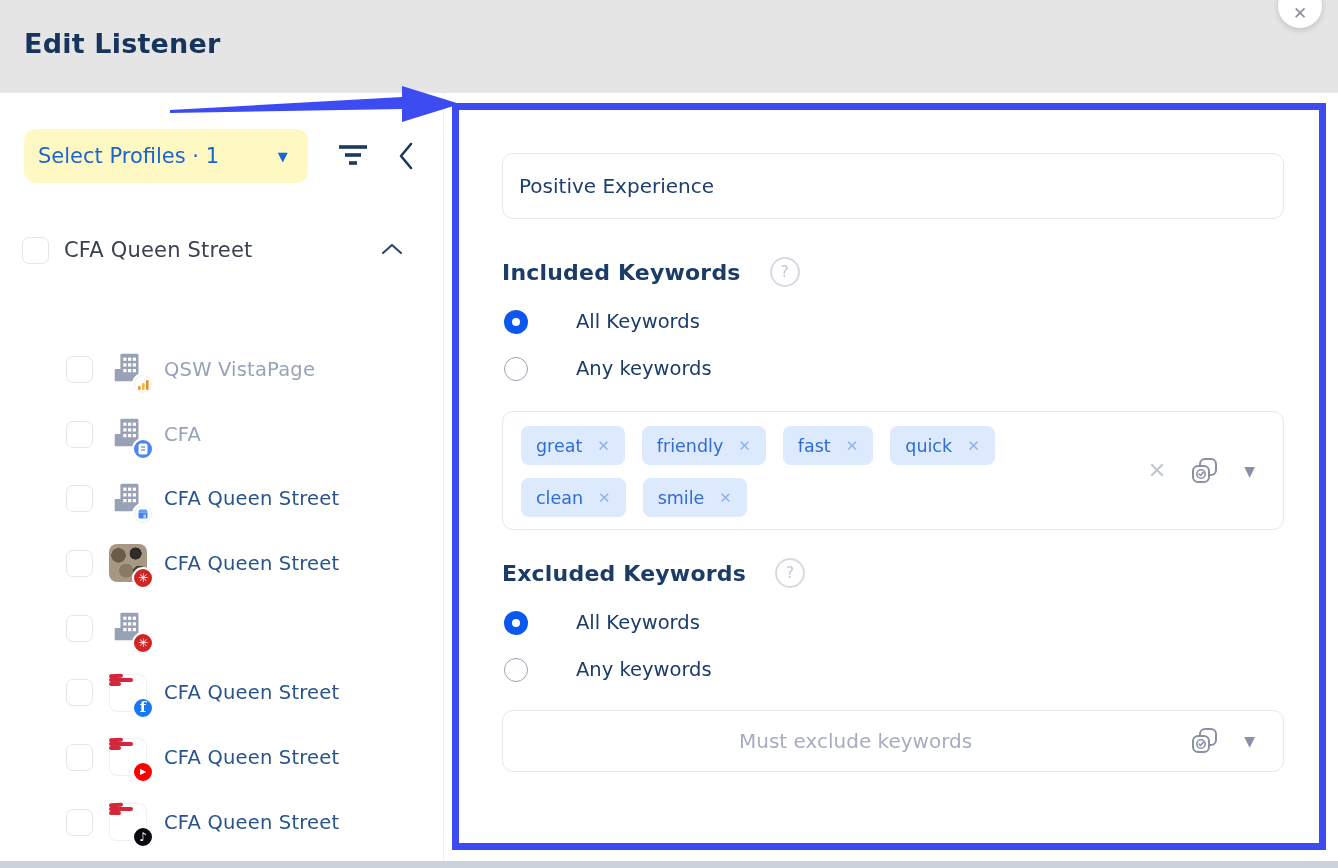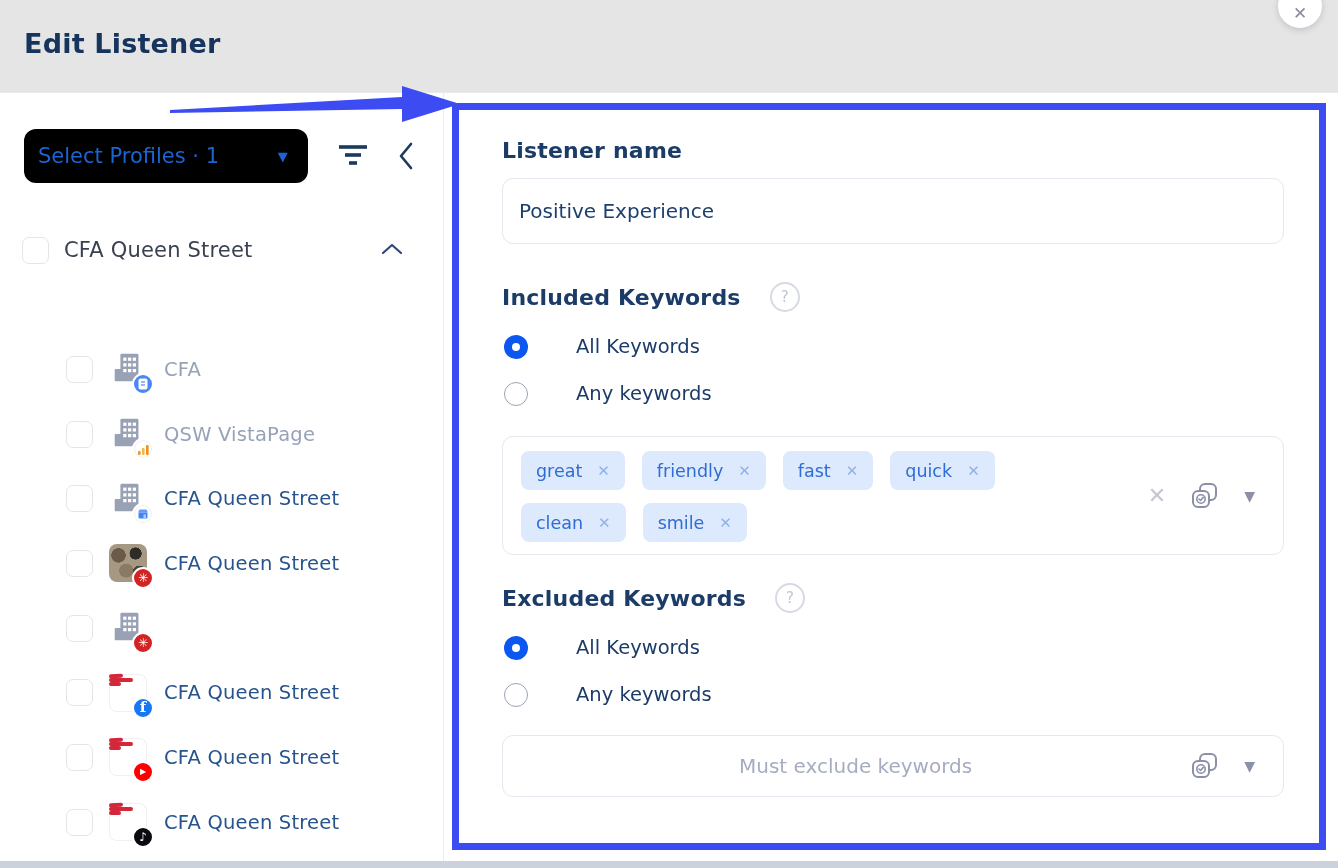--- a/index.html
+++ b/index.html
@@ -26,21 +26,21 @@
     cursor:pointer;
   }
   .window-close span { color:#8a8f9c; font-size:17px; font-weight:700; margin-top:14px; }
   
   .sidebar {
     position:absolute; left:0; top:93px; width:444px; height:775px;
     background:#fff; border-right:1px solid #ededf1;
   }
   .sidebar-top { position:absolute; left:24px; top:36px; width:400px; height:54px; display:flex; align-items:center; }
   .select-profiles {
-    width:289px; height:54px; background:#000000; border:none; border-radius:12px;
+    width:289px; height:54px; background:#fef9c3; border:none; border-radius:12px;
     display:flex; align-items:center; padding:0 20px 0 14px; cursor:pointer;
     font-family:inherit;
   }
   .select-profiles .sp-label { font-size:21px; color:#1a64d4; font-weight:500; }
   .select-profiles .caret { margin-left:auto; font-size:13px; color:#1a64d4; }
   .icon-btn { background:none; border:none; cursor:pointer; display:flex; align-items:center; justify-content:center; }
   .filter-btn { margin-left:24px; width:44px; height:44px; }
   .collapse-btn { margin-left:14px; width:36px; height:44px; }
   
   .group-row { position:absolute; left:22px; top:143px; width:400px; height:28px; display:flex; align-items:center; cursor:pointer; }
@@ -173,20 +173,49 @@
     <span class="cb"></span>
     <span class="g-label">CFA Queen Street</span>
     <span class="g-chevron">
       <svg width="24" height="14" viewBox="0 0 24 14">
         <polyline points="3,11 12,3 21,11" fill="none" stroke="#2c4a75" stroke-width="2.2" stroke-linecap="round" stroke-linejoin="round"></polyline>
       </svg>
     </span>
   </div>
 
   <div class="profile-list">
+
+    <div class="p-row muted">
+      <span class="cb"></span>
+      <span class="avatar">
+        <svg class="av-img" viewBox="0 0 40 40">
+          <rect x="12" y="4" width="19" height="29" rx="1.5" fill="#99a1b5"></rect>
+          <rect x="6" y="20" width="7" height="13" rx="1" fill="#99a1b5"></rect>
+          <g fill="#fff">
+            <rect x="15" y="8" width="3.4" height="3.4"></rect>
+              <rect x="20" y="8" width="3.4" height="3.4"></rect>
+              <rect x="25" y="8" width="3.4" height="3.4"></rect>
+            <rect x="15" y="14" width="3.4" height="3.4"></rect>
+              <rect x="20" y="14" width="3.4" height="3.4"></rect>
+              <rect x="25" y="14" width="3.4" height="3.4"></rect>
+            <rect x="15" y="20" width="3.4" height="3.4"></rect>
+              <rect x="20" y="20" width="3.4" height="3.4"></rect>
+              <rect x="25" y="20" width="3.4" height="3.4"></rect>
+          </g>
+        </svg>
+        <span class="badge badge-analytics">
+          <svg width="11" height="11" viewBox="0 0 11 11">
+              <rect x="0" y="7" width="2.6" height="4" rx="1" fill="#f09334"></rect>
+              <rect x="4" y="4" width="2.6" height="7" rx="1" fill="#f6b73c"></rect>
+              <rect x="8" y="1" width="2.6" height="10" rx="1" fill="#ef8e1f"></rect>
+            </svg>
+        </span>
+      </span>
+      <span class="p-label">QSW VistaPage</span>
+    </div>
 
     <div class="p-row muted">
       <span class="cb"></span>
       <span class="avatar">
         <svg class="av-img" viewBox="0 0 40 40">
           <rect x="12" y="4" width="19" height="29" rx="1.5" fill="#99a1b5"></rect>
           <rect x="6" y="20" width="7" height="13" rx="1" fill="#99a1b5"></rect>
           <g fill="#fff">
             <rect x="15" y="8" width="3.4" height="3.4"></rect>
               <rect x="20" y="8" width="3.4" height="3.4"></rect>
@@ -203,49 +232,20 @@
           <svg width="10" height="12" viewBox="0 0 10 12">
               <rect x="0.5" y="0.5" width="9" height="11" rx="2" fill="#fff"></rect>
               <line x1="3" y1="4" x2="7" y2="4" stroke="#4a86f5" stroke-width="1.2"></line>
               <line x1="3" y1="7" x2="7" y2="7" stroke="#4a86f5" stroke-width="1.2"></line>
             </svg>
         </span>
       </span>
       <span class="p-label">CFA</span>
     </div>
 
-    <div class="p-row muted">
-      <span class="cb"></span>
-      <span class="avatar">
-        <svg class="av-img" viewBox="0 0 40 40">
-          <rect x="12" y="4" width="19" height="29" rx="1.5" fill="#99a1b5"></rect>
-          <rect x="6" y="20" width="7" height="13" rx="1" fill="#99a1b5"></rect>
-          <g fill="#fff">
-            <rect x="15" y="8" width="3.4" height="3.4"></rect>
-              <rect x="20" y="8" width="3.4" height="3.4"></rect>
-              <rect x="25" y="8" width="3.4" height="3.4"></rect>
-            <rect x="15" y="14" width="3.4" height="3.4"></rect>
-              <rect x="20" y="14" width="3.4" height="3.4"></rect>
-              <rect x="25" y="14" width="3.4" height="3.4"></rect>
-            <rect x="15" y="20" width="3.4" height="3.4"></rect>
-              <rect x="20" y="20" width="3.4" height="3.4"></rect>
-              <rect x="25" y="20" width="3.4" height="3.4"></rect>
-          </g>
-        </svg>
-        <span class="badge badge-analytics">
-          <svg width="11" height="11" viewBox="0 0 11 11">
-              <rect x="0" y="7" width="2.6" height="4" rx="1" fill="#f09334"></rect>
-              <rect x="4" y="4" width="2.6" height="7" rx="1" fill="#f6b73c"></rect>
-              <rect x="8" y="1" width="2.6" height="10" rx="1" fill="#ef8e1f"></rect>
-            </svg>
-        </span>
-      </span>
-      <span class="p-label">QSW VistaPage</span>
-    </div>
-
     <div class="p-row">
       <span class="cb"></span>
       <span class="avatar">
         <svg class="av-img" viewBox="0 0 40 40">
           <rect x="12" y="4" width="19" height="29" rx="1.5" fill="#99a1b5"></rect>
           <rect x="6" y="20" width="7" height="13" rx="1" fill="#99a1b5"></rect>
           <g fill="#fff">
             <rect x="15" y="8" width="3.4" height="3.4"></rect>
               <rect x="20" y="8" width="3.4" height="3.4"></rect>
               <rect x="25" y="8" width="3.4" height="3.4"></rect>
@@ -352,21 +352,20 @@
 
 <div class="main-area"></div>
 
 <svg class="anno-arrow" width="292" height="46" viewBox="0 0 292 46">
   <polygon points="0,26 232,13 232,2 290,20 232,38 232,25 0,29" fill="#3d4cf2"></polygon>
 </svg>
 
 <div class="panel">
   <div class="panel-inner">
 
-    <div class="sec-label">Listener name</div>
     <div class="field name-field">
       <input type="text" value="Positive Experience" style="">
     </div>
 
     <div class="sec-head inc-head">
       <span class="sec-label">Included Keywords</span>
       <span class="help">
           <span>?</span>
         </span>
     </div>

